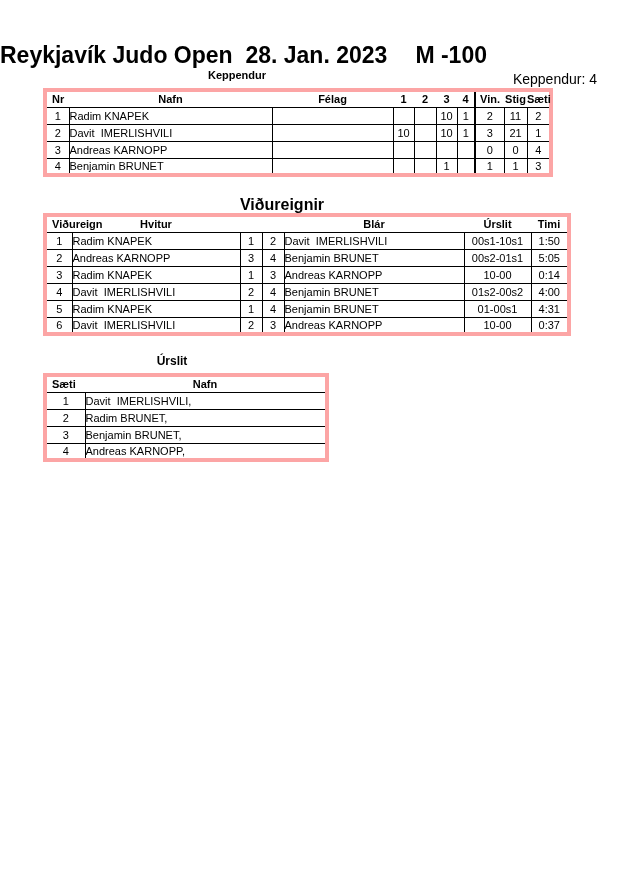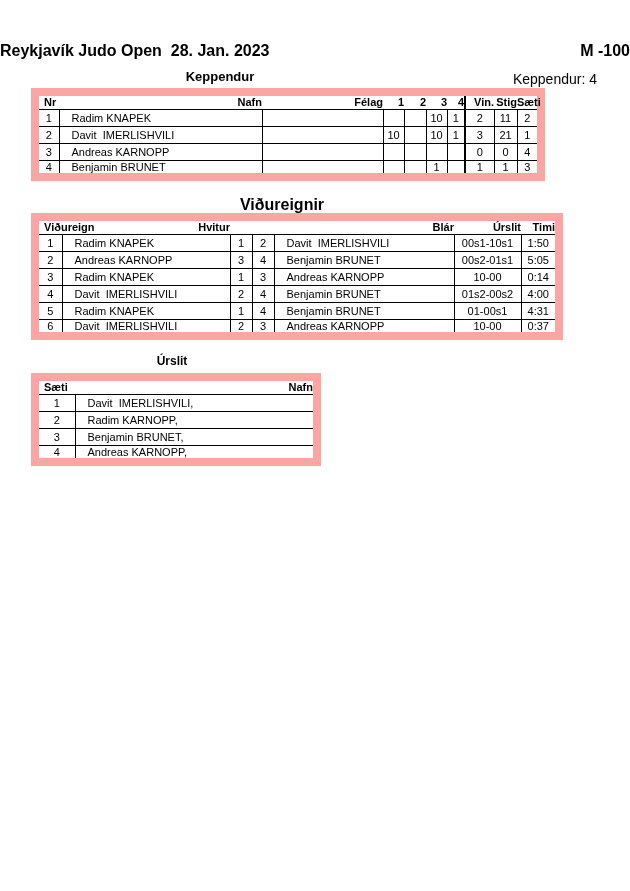--- a/index.html
+++ b/index.html
@@ -9,65 +9,66 @@
     width: 630px;
     height: 891px;
     background: #ffffff;
     font-family: "Liberation Sans", sans-serif;
     color: #000;
     overflow: hidden;
   }
   .title-row {
     position: absolute;
     top: 42px; left: 0; width: 630px;
-    display: flex; justify-content: space-between; align-items: baseline;
+    display: flex; justify-content: flex-start; align-items: baseline;
     gap: 28px;
-    font-size: 16px; font-weight: bold;
+    font-size: 23px; font-weight: bold;
     white-space: pre;
   }
   .section-label {
     position: absolute;
     transform: translateX(-50%);
     font-weight: bold;
     white-space: nowrap;
   }
-  .lbl-keppendur { top: 69px; left: 220px; font-size: 13px; }
+  .lbl-keppendur { top: 69px; left: 237px; font-size: 11px; }
   .lbl-vidureignir { top: 196px; left: 282px; font-size: 16px; }
   .lbl-urslit { top: 354px; left: 172px; font-size: 12px; }
   .count-label {
     position: absolute;
     top: 71px; right: 33px;
     font-size: 14px;
   }
   table {
     position: absolute;
     border-collapse: collapse;
-    border: 8px solid #fca5a5;
+    border: 4px solid #fca5a5;
     table-layout: fixed;
     font-size: 11px;
+    margin-left: 12px;
   }
   td {
     border: 1px solid #000;
     height: 17px;
     text-align: center;
     vertical-align: middle;
     overflow: hidden;
   }
   th {
     border: none;
     border-bottom: 1px solid #000;
     height: 17px;
     font-size: 11px;
     font-weight: bold;
-    text-align: right;
+    text-align: center;
     vertical-align: middle;
     white-space: nowrap;
   }
   th.left, td.left { text-align: left; padding-left: 5px; }
-  td.name { text-align: left; padding-left: 12px; white-space: pre; }
+  td.name { text-align: left; padding-left: 0; white-space: pre; }
   .sep { border-left: 2px solid #000 !important; }
   .t-competitors { left: 31px; top: 88px;  width: 506px; }
   .t-matches     { left: 31px; top: 213px; width: 524px; border-radius: 19px; }
   .t-results     { left: 31px; top: 373px; width: 282px; }
 </style>
 </head>
 <body>
 
 <div class="page">
 
@@ -244,21 +245,21 @@
         <tr>
       <th class="left">Sæti</th>
       <th>Nafn</th>
     </tr>
     <tr>
       <td>1</td>
       <td class="name">Davit  IMERLISHVILI,</td>
     </tr>
     <tr>
       <td>2</td>
-      <td class="name">Radim KARNOPP,</td>
+      <td class="name">Radim BRUNET,</td>
     </tr>
     <tr>
       <td>3</td>
       <td class="name">Benjamin BRUNET,</td>
     </tr>
     <tr>
       <td>4</td>
       <td class="name">Andreas KARNOPP,</td>
     </tr>
   </tbody>

